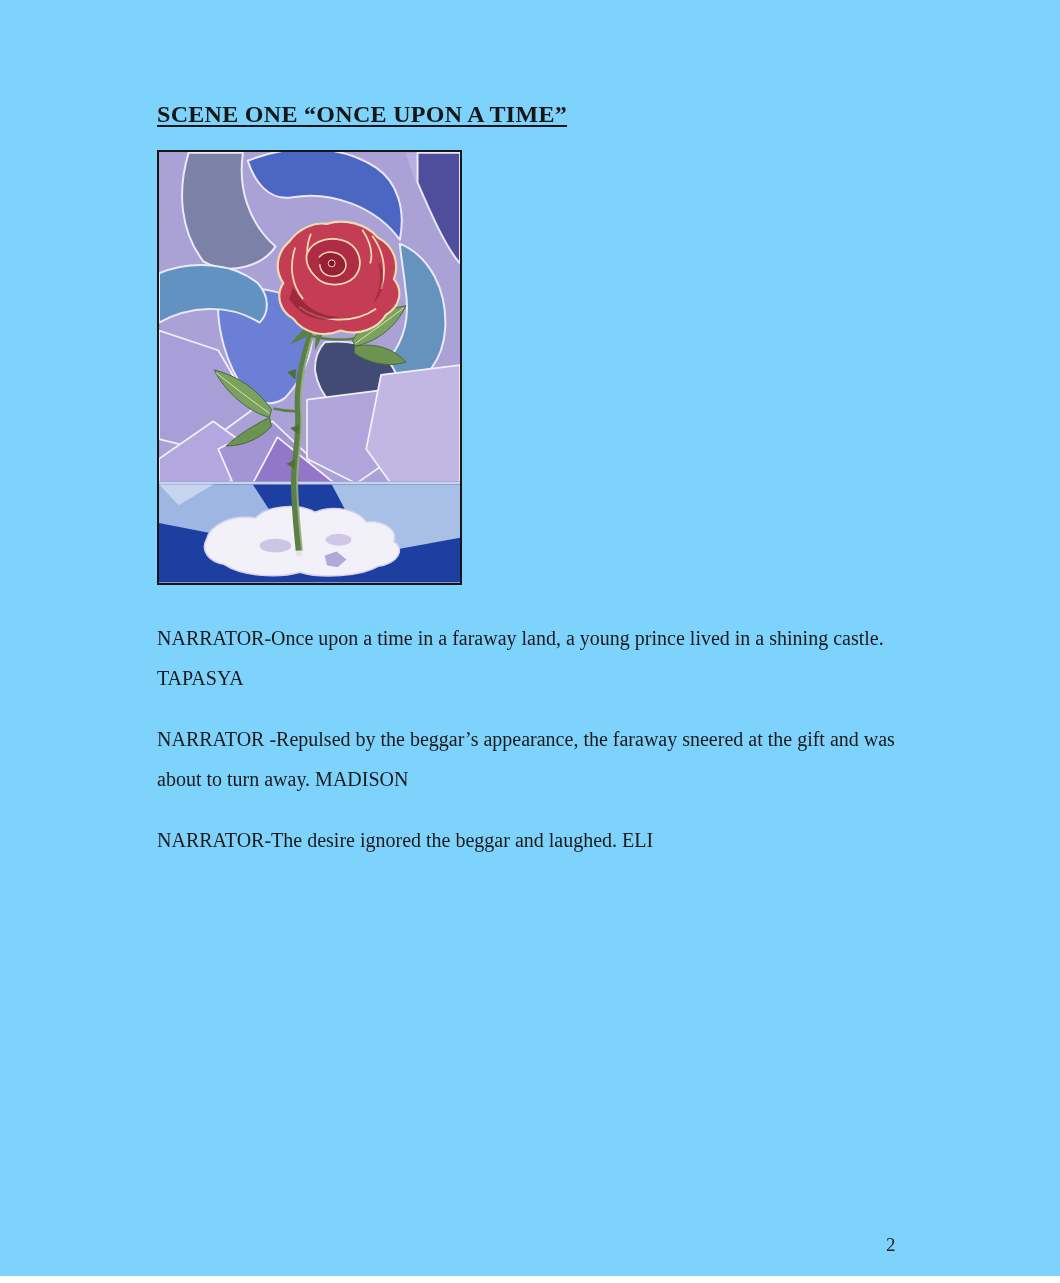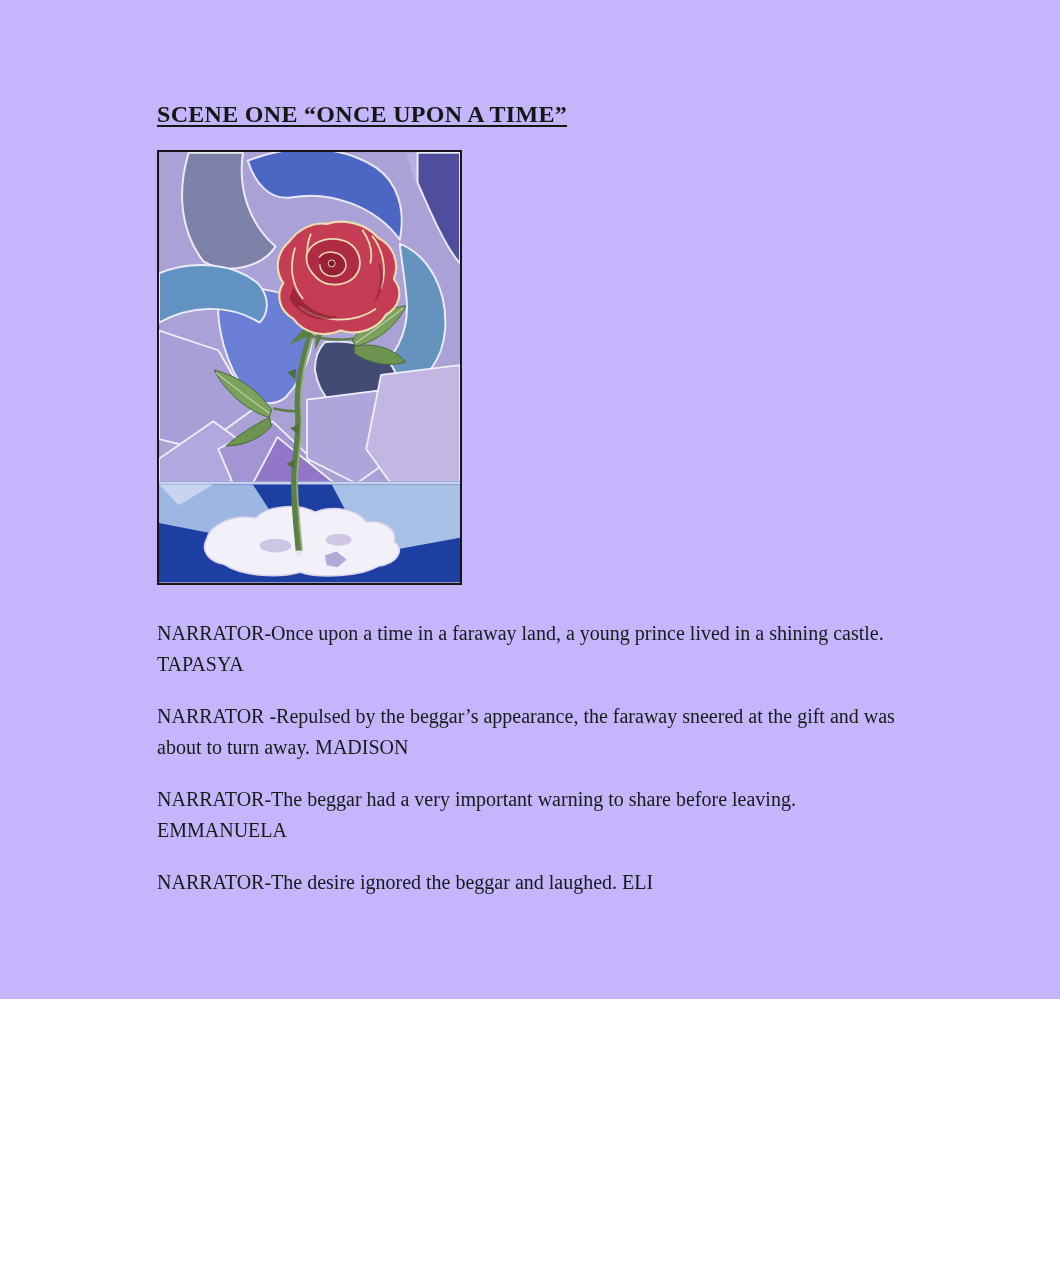--- a/index.html
+++ b/index.html
@@ -1,31 +1,31 @@
 <!DOCTYPE html>
 <html><head>
 <meta charset="utf-8">
 <style>
   html,body { margin:0; padding:0; background:#ffffff; }
   .page {
-    position:relative; width:1060px; height:999px; background:#c4b5fd;
+    position:relative; width:1060px; height:1276px; background:#7dd3fc;
     font-family:"Liberation Serif", serif; color:#1a1a1a; overflow:hidden;
   }
   .content { position:absolute; left:157px; top:102px; width:760px; }
   .doc-title {
     font-size:24px; line-height:24px; font-weight:bold;
     text-decoration:underline; text-underline-offset:3px;
     margin:0 0 24px 0; letter-spacing:0.3px; color:#161616;
   }
   .figure {
     width:301px; height:431px; border:2px solid #161616;
     margin:0 0 33px 0; background:#aaa1d6;
   }
   .figure svg { display:block; width:100%; height:100%; }
-  .para { font-size:20px; line-height:31px; margin:0 0 21px 0; }
+  .para { font-size:20px; line-height:40px; margin:0 0 21px 0; }
   .page-number { position:absolute; left:886px; top:1234px; font-size:19px; color:#222; }
 </style>
 </head>
 <body>
 
 <div class="page">
   <div class="content">
 
     <h1 class="doc-title">SCENE ONE “ONCE UPON A TIME”</h1>
 
@@ -104,18 +104,17 @@
           <path d="M224,112 C230,127 227,143 217,153 C224,139 226,124 222,112 Z" fill="#8f1e33" opacity="0.55"></path>
           <path d="M150,102 C156,88 176,83 192,91 C205,99 207,116 198,126 C188,136 168,136 159,126 C151,118 148,110 150,102 Z" fill="#b02c44" stroke="#ecdcb0" stroke-width="1.8"></path>
           <path d="M162,106 C169,98 183,99 188,108 C192,116 187,124 178,125 C170,126 163,121 163,113" fill="#971f36" stroke="#ecdcb0" stroke-width="1.5"></path>
           <circle cx="175" cy="112" r="3.5" fill="#7d1427" stroke="#ecdcb0" stroke-width="1"></circle>
         </g>
       </svg>
     </div>
 
     <p class="para">NARRATOR-Once upon a time in a faraway land, a young prince lived in a shining castle. TAPASYA</p>
     <p class="para">NARRATOR -Repulsed by the beggar’s appearance, the faraway sneered at the gift and was about to turn away. MADISON</p>
-    <p class="para">NARRATOR-The beggar had a very important warning to share before leaving. EMMANUELA</p>
     <p class="para">NARRATOR-The desire ignored the beggar and laughed. ELI</p>
   </div>
 
   <div class="page-number">2</div>
 </div>
 
 </body></html>

